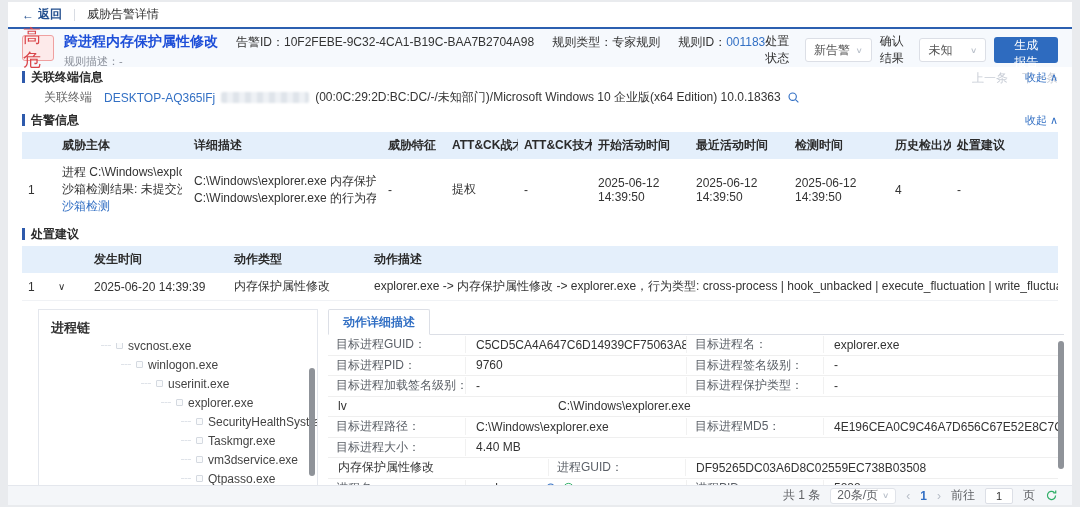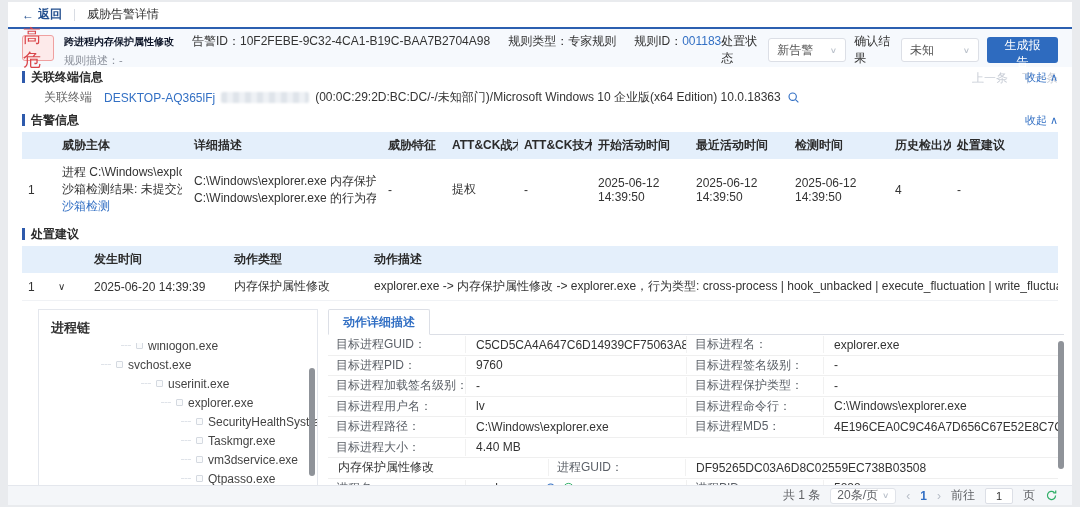--- a/index.html
+++ b/index.html
@@ -12,21 +12,21 @@
   .back-btn { display:flex; align-items:center; gap:4px; color:#24508f; font-weight:bold; cursor:pointer; }
   .topbar-divider { width:1px; height:12px; background:#d8dce3; margin:0 12px; }
   .page-title { color:#333; }
 
   
   .alert-header { height:38px; background:#f6f9fd; display:flex; justify-content:space-between; padding:4px 14px 0; }
   .ah-left { display:flex; gap:10px; }
   .severity-badge { width:32px; height:26px; margin-top:2px; border:1px solid #efa0a0; background:#fdeaea; color:#d9454a;
     border-radius:3px; display:flex; align-items:center; justify-content:center; font-size:18px; }
   .ah-line1 { display:flex; align-items:baseline; gap:18px; white-space:nowrap; }
-  .ah-title { font-size:10px; font-weight:bold; color:#0f172a; }
+  .ah-title { font-size:14px; font-weight:bold; color:#1d4ed8; }
   .ah-meta { color:#333; }
   .ah-meta .lbl { color:#333; }
   .link { color:#3370c4; cursor:pointer; }
   .ah-line2 { color:#8a8f99; margin-top:3px; font-size:11px; }
   .ah-right { display:flex; flex-direction:column; align-items:flex-end; gap:3px; }
   .ah-controls { display:flex; align-items:center; gap:8px; }
   .ctl-label { color:#333; }
   .mini-select { width:92px; height:24px; background:#fff; border:1px solid #dcdfe6; border-radius:3px;
     display:flex; align-items:center; justify-content:space-between; padding:0 8px; color:#555; cursor:pointer; }
   .chev { color:#b8bfc9; font-size:10px; transform:scaleY(.8); }
@@ -259,29 +259,29 @@
       </tr>
     </tbody>
       </table>
   </div>
 
   <div class="expanded">
 
     <div class="pchain-card">
       <div class="pchain-title">进程链</div>
       <div class="ptree">
+        <div class="tree-item ind3">
+            <span class="tdash"></span>
+            <span class="tnode"></span>
+            <span>svchost.exe</span>
+          </div>
         <div class="tree-item ind4">
             <span class="tdash"></span>
             <span class="tnode"></span>
             <span>winlogon.exe</span>
-          </div>
-        <div class="tree-item ind3">
-            <span class="tdash"></span>
-            <span class="tnode"></span>
-            <span>svchost.exe</span>
           </div>
         <div class="tree-item ind5">
             <span class="tdash"></span>
             <span class="tnode"></span>
             <span>userinit.exe</span>
           </div>
         <div class="tree-item ind6">
             <span class="tdash"></span>
             <span class="tnode"></span>
             <span>explorer.exe</span>
@@ -334,23 +334,21 @@
           <div class="kv-l2">目标进程签名级别：</div>
           <div class="kv-v2">-</div>
         </div>
         <div class="kv-row">
           <div class="kv-l">目标进程加载签名级别：</div>
           <div class="kv-v">-</div>
           <div class="kv-l2">目标进程保护类型：</div>
           <div class="kv-v2">-</div>
         </div>
         <div class="kv-row">
-          <div class="kv-l">目标进程用户名：</div>
           <div class="kv-v">lv</div>
-          <div class="kv-l2">目标进程命令行：</div>
           <div class="kv-v2">C:\Windows\explorer.exe</div>
         </div>
         <div class="kv-row">
           <div class="kv-l">目标进程路径：</div>
           <div class="kv-v">C:\Windows\explorer.exe</div>
           <div class="kv-l2">目标进程MD5：</div>
           <div class="kv-v2">4E196CEA0C9C46A7D656C67E52E8C7C7</div>
         </div>
         <div class="kv-row">
           <div class="kv-l">目标进程大小：</div>

